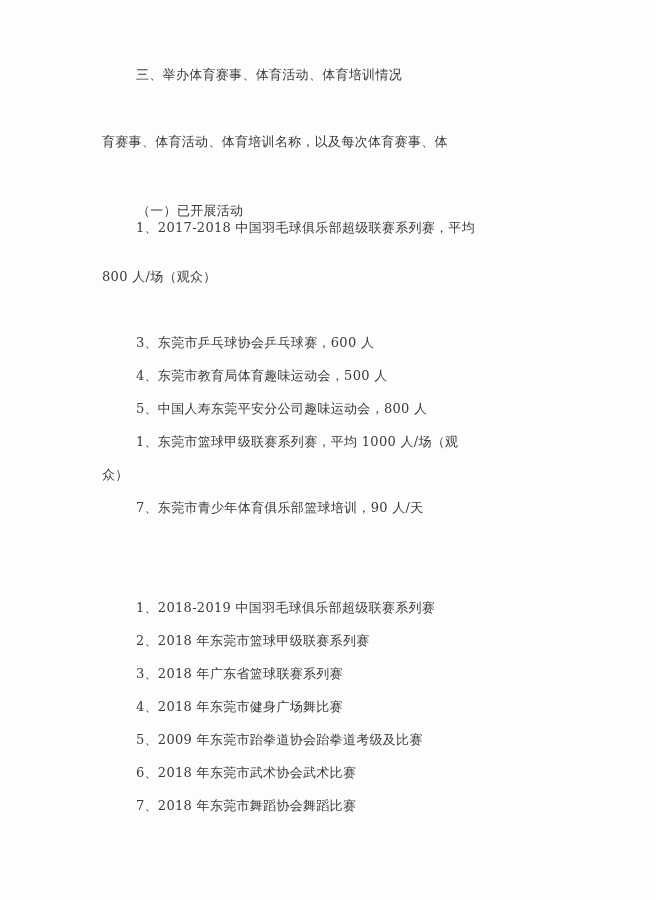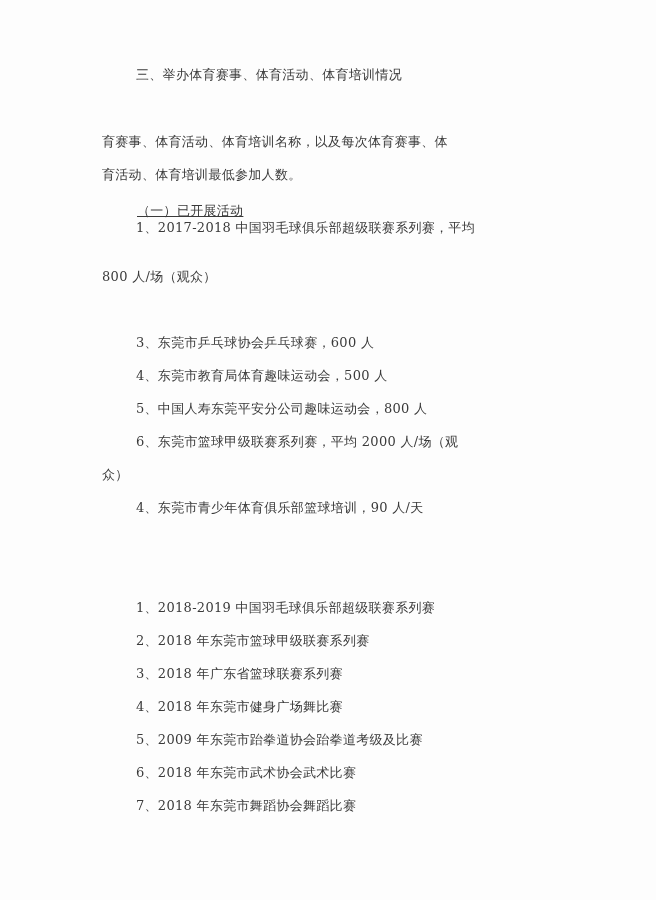--- a/index.html
+++ b/index.html
@@ -8,40 +8,39 @@
     font-family: "DejaVu Serif", "Liberation Serif", serif;
     color: #3a3a3a;
   }
   .page { position: absolute; left: 0; top: 0; width: 656px; height: 900px; background: #fdfdfd; }
   .line {
     position: absolute; left: 102px; width: 480px;
     font-size: 13px; line-height: 24px; white-space: nowrap;
     letter-spacing: 0.3px;
   }
   .indent { left: 136px; width: 446px; }
-  .sub { left: 137px; text-decoration: underline; }
+  .sub { left: 137px; }
 </style>
 </head>
 <body>
 
 <div class="page">
   <div class="line indent" style="top:63px">三、举办体育赛事、体育活动、体育培训情况</div>
 
   <div class="line" style="top:130px">育赛事、体育活动、体育培训名称，以及每次体育赛事、体</div>
-  <div class="line" style="top:163px">育活动、体育培训最低参加人数。</div>
 
   <div class="line sub" style="top:199px">（一）已开展活动</div>
   <div class="line indent" style="top:216px">1、2017-2018 中国羽毛球俱乐部超级联赛系列赛，平均</div>
   <div class="line" style="top:265px">800 人/场（观众）</div>
   <div class="line indent" style="top:331px">3、东莞市乒乓球协会乒乓球赛，600 人</div>
   <div class="line indent" style="top:364px">4、东莞市教育局体育趣味运动会，500 人</div>
   <div class="line indent" style="top:397px">5、中国人寿东莞平安分公司趣味运动会，800 人</div>
-  <div class="line indent" style="top:430px">6、东莞市篮球甲级联赛系列赛，平均 2000 人/场（观</div>
+  <div class="line indent" style="top:430px">1、东莞市篮球甲级联赛系列赛，平均 1000 人/场（观</div>
   <div class="line" style="top:463px">众）</div>
-  <div class="line indent" style="top:496px">4、东莞市青少年体育俱乐部篮球培训，90 人/天</div>
+  <div class="line indent" style="top:496px">7、东莞市青少年体育俱乐部篮球培训，90 人/天</div>
 
   <div class="line indent" style="top:596px">1、2018-2019 中国羽毛球俱乐部超级联赛系列赛</div>
   <div class="line indent" style="top:629px">2、2018 年东莞市篮球甲级联赛系列赛</div>
   <div class="line indent" style="top:662px">3、2018 年广东省篮球联赛系列赛</div>
   <div class="line indent" style="top:695px">4、2018 年东莞市健身广场舞比赛</div>
   <div class="line indent" style="top:728px">5、2009 年东莞市跆拳道协会跆拳道考级及比赛</div>
   <div class="line indent" style="top:761px">6、2018 年东莞市武术协会武术比赛</div>
   <div class="line indent" style="top:794px">7、2018 年东莞市舞蹈协会舞蹈比赛</div>
 </div>
 

